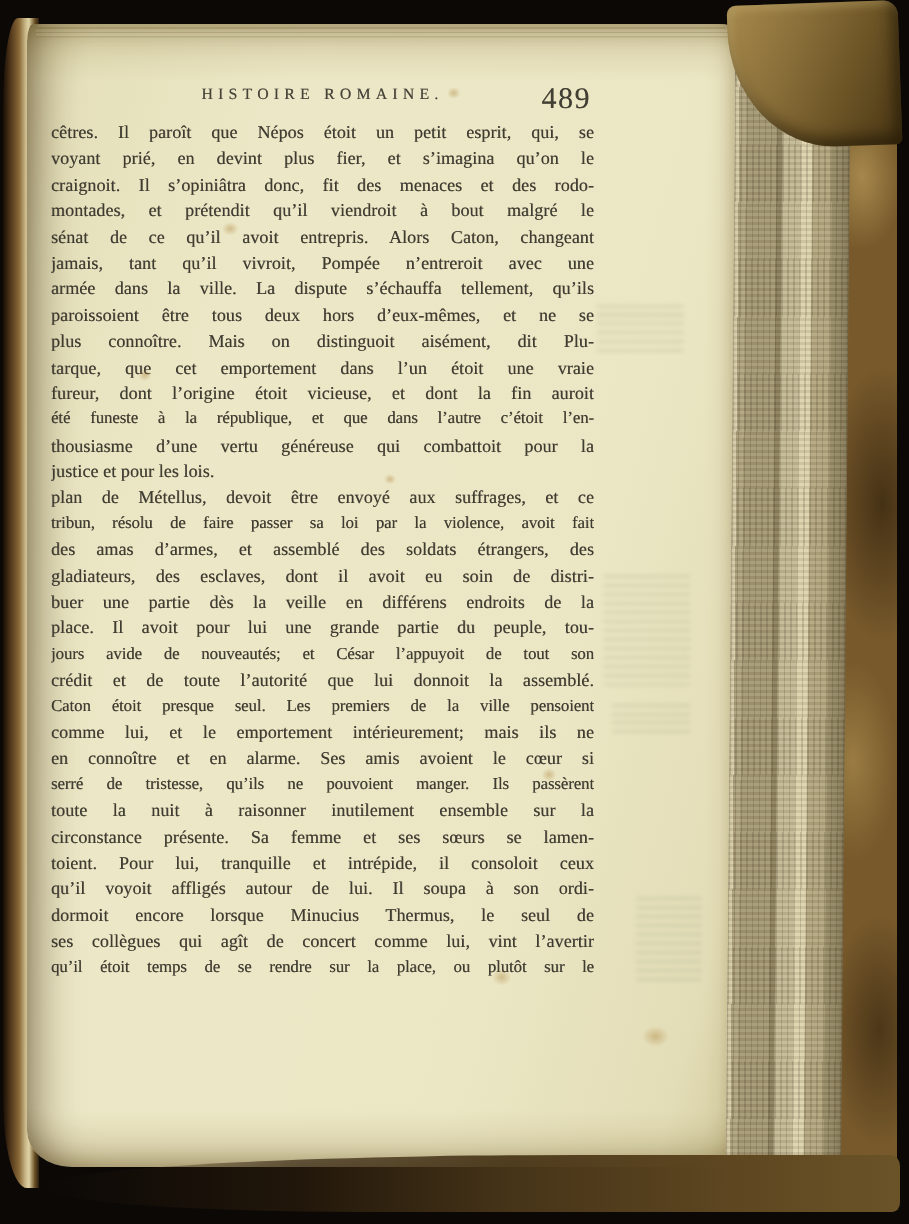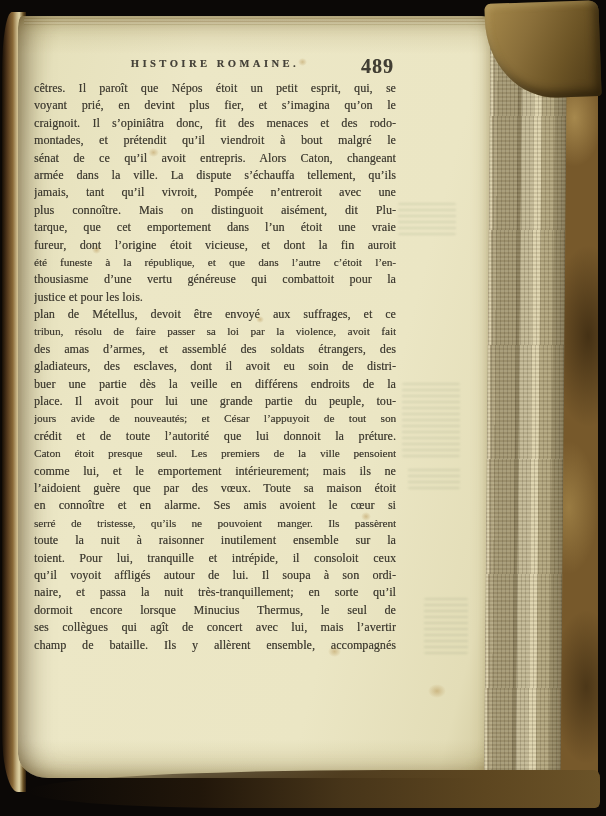--- a/index.html
+++ b/index.html
@@ -26,21 +26,21 @@
       inset 0 14px 18px -12px rgba(120,96,40,.50),
       inset -10px 0 18px -10px rgba(120,96,40,.45),
       inset 0 -16px 22px -14px rgba(110,88,38,.45);
   }
   .page::before{ 
     content:"";position:absolute;left:6px;right:4px;top:0;height:9px;
     background:repeating-linear-gradient(0deg, rgba(110,90,45,.28) 0 1px, rgba(255,255,250,.12) 1px 3px);
     border-radius:4px 8px 0 0;opacity:.6;
   }
   
-  .header-row{position:absolute;left:16px;top:42px;width:362px;height:22px;font-weight:bold;}
+  .header-row{position:absolute;left:16px;top:42px;width:362px;height:22px;}
   .running{
     display:block;text-align:center;font-size:10.5px;letter-spacing:3.5px;
     color:#45423a;font-variant:small-caps;text-transform:uppercase;
     text-shadow:.2px .2px .4px rgba(60,55,40,.5);
   }
   .pagenum{
     position:absolute;right:2px;top:-3px;font-size:20px;color:#413e34;
     letter-spacing:1px;text-shadow:.2px .2px .4px rgba(60,55,40,.5);
   }
   
@@ -126,50 +126,50 @@
       <span class="pagenum">489</span>
     </div>
 
     <div class="text">
       <div class="para">
         <div class="line">cêtres. Il paroît que Népos étoit un petit esprit, qui, se</div>
         <div class="line">voyant prié, en devint plus fier, et s’imagina qu’on le</div>
         <div class="line">craignoit. Il s’opiniâtra donc, fit des menaces et des rodo-</div>
         <div class="line">montades, et prétendit qu’il viendroit à bout malgré le</div>
         <div class="line">sénat de ce qu’il avoit entrepris. Alors Caton, changeant</div>
+        <div class="line">jamais, tant qu’il vivroit, Pompée n’entreroit avec une</div>
         <div class="line">armée dans la ville. La dispute s’échauffa tellement, qu’ils</div>
-        <div class="line">jamais, tant qu’il vivroit, Pompée n’entreroit avec une</div>
+        <div class="line">paroissoient être tous deux hors d’eux-mêmes, et ne se</div>
         <div class="line">plus connoître. Mais on distinguoit aisément, dit Plu-</div>
         <div class="line">tarque, que cet emportement dans l’un étoit une vraie</div>
         <div class="line">fureur, dont l’origine étoit vicieuse, et dont la fin auroit</div>
         <div class="line tight">été funeste à la république, et que dans l’autre c’étoit l’en-</div>
         <div class="line">thousiasme d’une vertu généreuse qui combattoit pour la</div>
         <div class="line lastline">justice et pour les lois.</div>
       </div>
       <div class="para">
         <div class="line">plan de Métellus, devoit être envoyé aux suffrages, et ce</div>
         <div class="line tight">tribun, résolu de faire passer sa loi par la violence, avoit fait</div>
         <div class="line">des amas d’armes, et assemblé des soldats étrangers, des</div>
         <div class="line">gladiateurs, des esclaves, dont il avoit eu soin de distri-</div>
         <div class="line">buer une partie dès la veille en différens endroits de la</div>
         <div class="line">place. Il avoit pour lui une grande partie du peuple, tou-</div>
         <div class="line tight">jours avide de nouveautés; et César l’appuyoit de tout son</div>
-        <div class="line">crédit et de toute l’autorité que lui donnoit la préture.</div>
+        <div class="line">crédit et de toute l’autorité que lui donnoit la assemblé.</div>
         <div class="line tight">Caton étoit presque seul. Les premiers de la ville pensoient</div>
         <div class="line">comme lui, et le emportement intérieurement; mais ils ne</div>
-        <div class="line">l’aidoient guère que par des vœux. Toute sa maison étoit</div>
         <div class="line">en connoître et en alarme. Ses amis avoient le cœur si</div>
         <div class="line tight">serré de tristesse, qu’ils ne pouvoient manger. Ils passèrent</div>
         <div class="line">toute la nuit à raisonner inutilement ensemble sur la</div>
+        <div class="line">circonstance présente. Sa femme et ses sœurs se lamen-</div>
         <div class="line">toient. Pour lui, tranquille et intrépide, il consoloit ceux</div>
         <div class="line">qu’il voyoit affligés autour de lui. Il soupa à son ordi-</div>
-        <div class="line">naire, et passa la nuit très-tranquillement; en sorte qu’il</div>
         <div class="line">dormoit encore lorsque Minucius Thermus, le seul de</div>
-        <div class="line">ses collègues qui agît de concert avec lui, mais l’avertir</div>
-        <div class="line">champ de bataille. Ils y allèrent ensemble, accompagnés</div>
+        <div class="line">ses collègues qui agît de concert comme lui, vint l’avertir</div>
+        <div class="line tight">qu’il étoit temps de se rendre sur la place, ou plutôt sur le</div>
       </div>
     </div>
 
     <div class="ghost g1"></div>
     <div class="ghost g2"></div>
     <div class="ghost g3"></div>
     <div class="ghost g4"></div>
 
     <div class="spot s1"></div>
     <div class="spot s2"></div>

